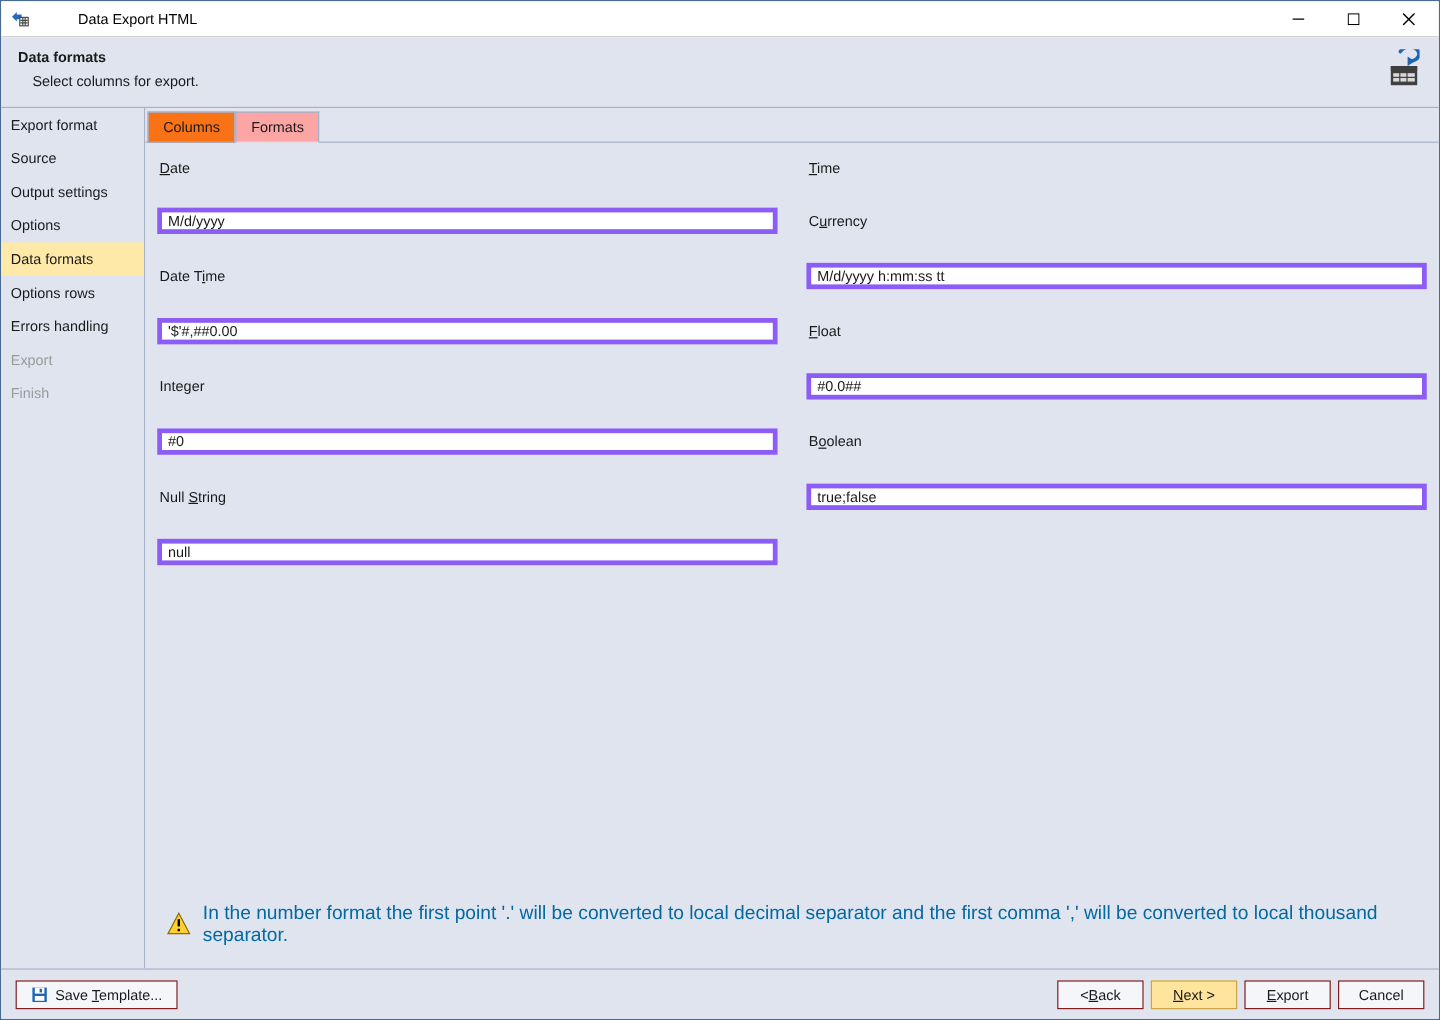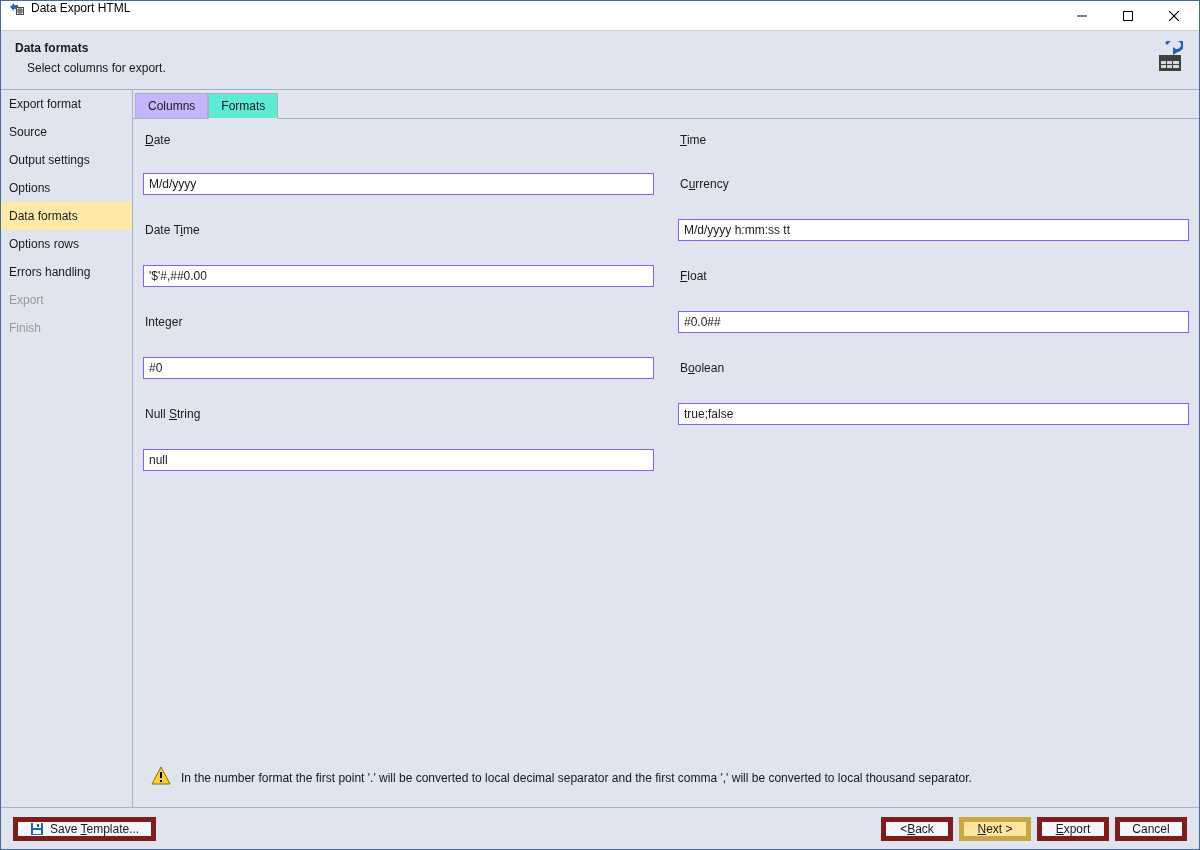--- a/index.html
+++ b/index.html
@@ -1,55 +1,55 @@
 <!DOCTYPE html>
 <html><head>
 <meta charset="utf-8">
 <style>
   * { box-sizing: border-box; }
   html, body { margin: 0; padding: 0; font-family: "Segoe UI", Tahoma, sans-serif; font-size: 12px; color: #202020; }
   body { background: #fff; width: 1200px; height: 850px; overflow: hidden; border: 1px solid #4a6a96; display: flex; flex-direction: column; }
 
   
-  .titlebar { height: 30px; background: #fff; display: flex; padding: 0 2px 0 8px; border-bottom: 1px solid #d0d0d0; }
+  .titlebar { height: 30px; background: #fff; display: flex; align-items: center; padding: 0 2px 0 8px; border-bottom: 1px solid #d0d0d0; gap: 34px; }
   .titlebar .app-icon { width: 16px; height: 16px; margin-right: 6px; display: flex; align-items: center; justify-content: center; }
   .titlebar .title { flex: 1; font-size: 12px; color: #000; }
   .win-controls { display: flex; }
   .win-btn { width: 46px; height: 30px; display: flex; align-items: center; justify-content: center; color: #000; }
 
   
   .header-panel { background: #dfe4ef; padding: 10px 14px 14px 14px; border-bottom: 1px solid #a8b2c7; position: relative; }
   .header-title { font-weight: 600; font-size: 12px; color: #1a1a1a; }
   .header-sub { font-size: 12px; color: #1a1a1a; margin-top: 6px; margin-left: 12px; }
   .header-icon { position: absolute; right: 16px; top: 10px; width: 34px; height: 32px; }
 
   
   .main { flex: 1; display: flex; background: #dfe4ef; min-height: 0; }
-  .sidebar { width: 132px; background: #dfe4ef; border-right: 1px solid #a8b2c7; padding-top: 0; }
+  .sidebar { width: 120px; background: #dfe4ef; border-right: 1px solid #a8b2c7; padding-top: 0; }
   .nav-item { padding: 7px 8px; font-size: 12px; color: #1a1a1a; cursor: default; }
   .nav-item.selected { background: #ffe9a9; }
   .nav-item.disabled { color: #9a9a9a; }
 
   .content { flex: 1; display: flex; flex-direction: column; background: #dfe4ef; min-width: 0; }
   .tabs { display: flex; border-bottom: 1px solid #a8b2c7; padding-left: 2px; padding-top: 2px; }
   .tab { padding: 5px 12px; font-size: 12px; color: #1a1a1a; border: 1px solid transparent; border-bottom: none; margin-right: 0; position: relative; top: 1px; background: #dfe4ef; }
-  .tab.inactive { border: 1px solid #a8b2c7; border-bottom: 1px solid #a8b2c7; background: #c4b5fd; }
-  .tab.active { border: 1px solid #a8b2c7; border-bottom: 1px solid #dfe4ef; background: #5eead4; }
+  .tab.inactive { border: 1px solid #a8b2c7; border-bottom: 1px solid #a8b2c7; background: #f97316; }
+  .tab.active { border: 1px solid #a8b2c7; border-bottom: 1px solid #dfe4ef; background: #fca5a5; }
 
   .form-area { flex: 1; padding: 10px 10px 0 10px; display: flex; flex-direction: column; min-height: 0; }
   .form-grid { display: grid; grid-template-columns: 1fr 1fr; column-gap: 10px; row-gap: 2px; gap: 24px; }
   .field-label { font-size: 12px; color: #1a1a1a; padding: 4px 0 2px 2px; }
-  .field-input { width: 100%; height: 22px; background: #fff; border: 1px solid #8b5cf6; padding: 0 5px; font-size: 12px; font-family: inherit; color: #1a1a1a; outline: none; }
+  .field-input { width: 100%; height: 22px; background: #fff; border: 4px solid #8b5cf6; padding: 0 5px; font-size: 12px; font-family: inherit; color: #1a1a1a; outline: none; }
   .u { text-decoration: underline; }
   .hint-row { margin-top: auto; display: flex; align-items: center; gap: 10px; padding: 12px 8px 18px 8px; }
-  .hint-text { font-size: 12px; color: #0f172a; }
+  .hint-text { font-size: 16px; color: #0369a1; }
 
   
   .footer { height: 42px; background: #dfe4ef; border-top: 1px solid #a8b2c7; display: flex; align-items: center; padding: 0 12px; gap: 6px; }
-  .btn { height: 24px; min-width: 72px; background: #f5f6fa; border: 5px solid #7f1d1d; font-size: 12px; font-family: inherit; color: #1a1a1a; padding: 0 12px; display: inline-flex; align-items: center; justify-content: center; cursor: default; }
+  .btn { height: 24px; min-width: 72px; background: #f5f6fa; border: 1px solid #7f1d1d; font-size: 12px; font-family: inherit; color: #1a1a1a; padding: 0 12px; display: inline-flex; align-items: center; justify-content: center; cursor: default; }
   .btn.primary { background: #ffe49e; border-color: #c9a646; }
   .btn .icon { margin-right: 6px; display: inline-flex; }
   .spacer { flex: 1; }
 </style>
 </head>
 <body>
 
 <div class="titlebar">
   <span class="app-icon">
     <svg width="16" height="16" viewBox="0 0 16 16">

